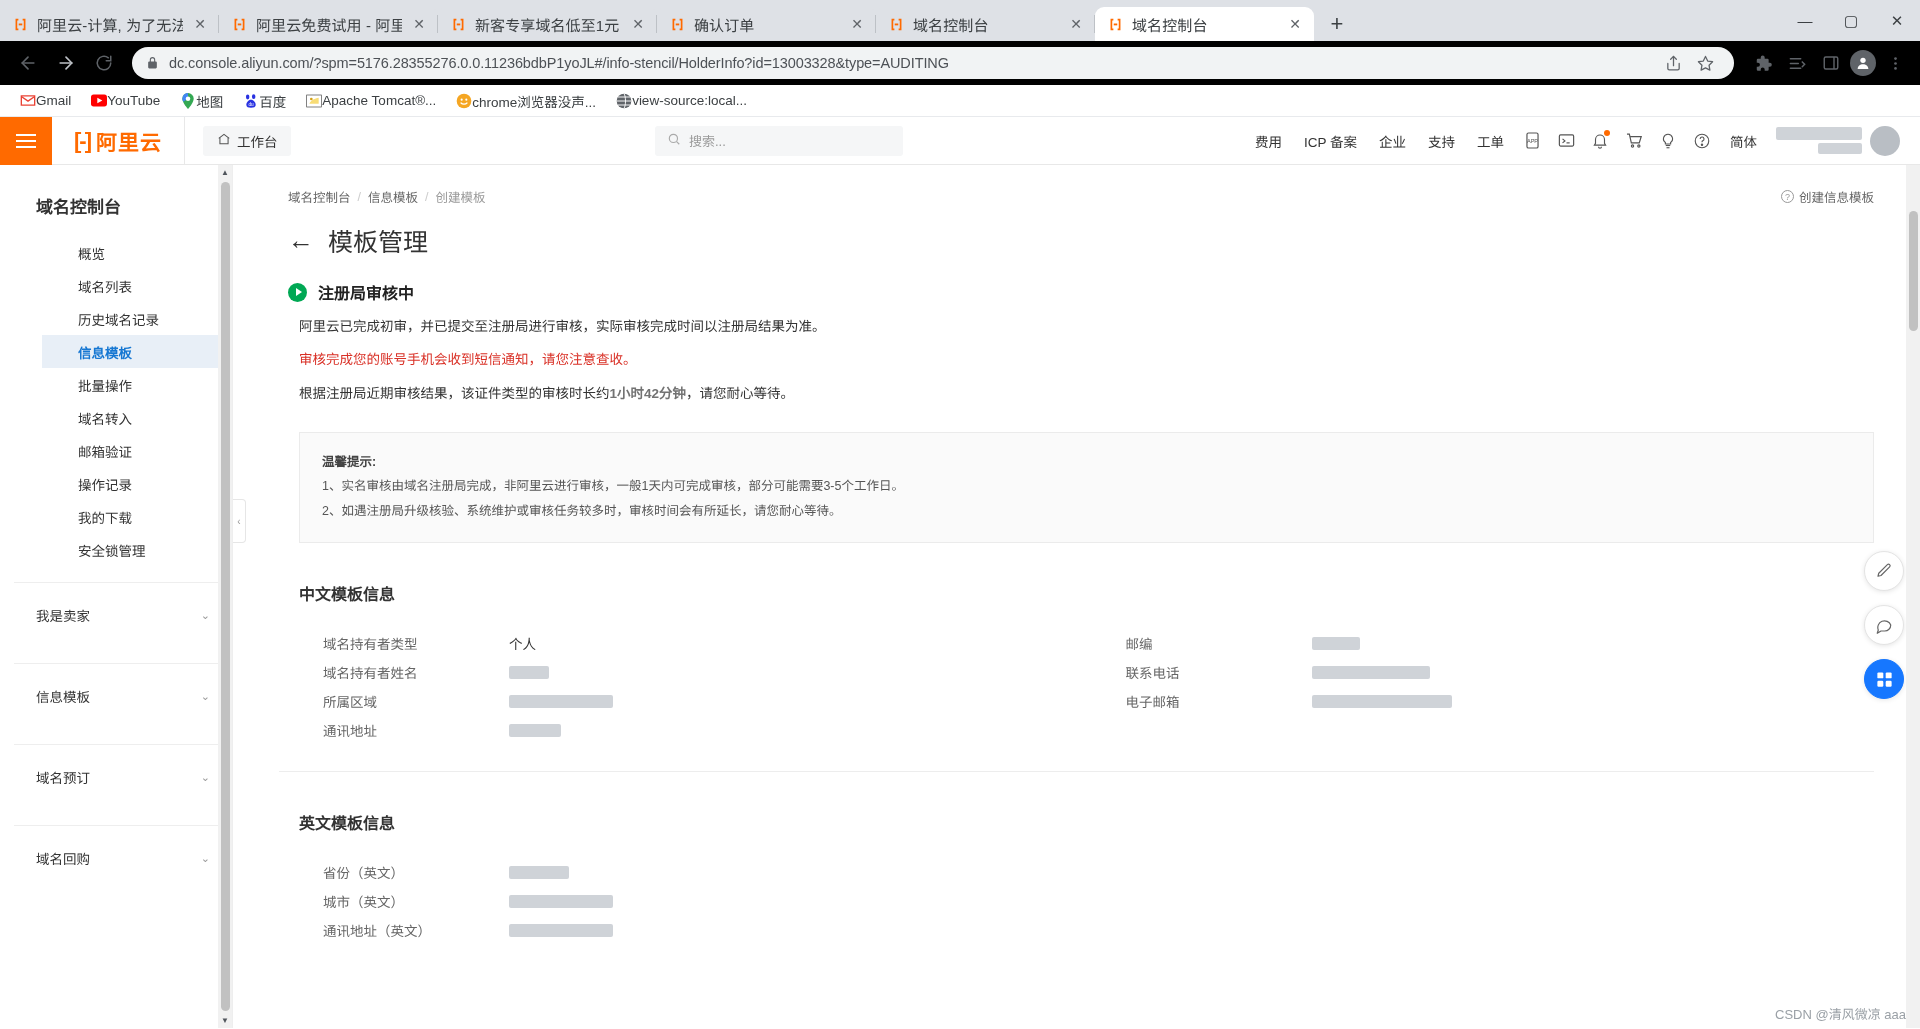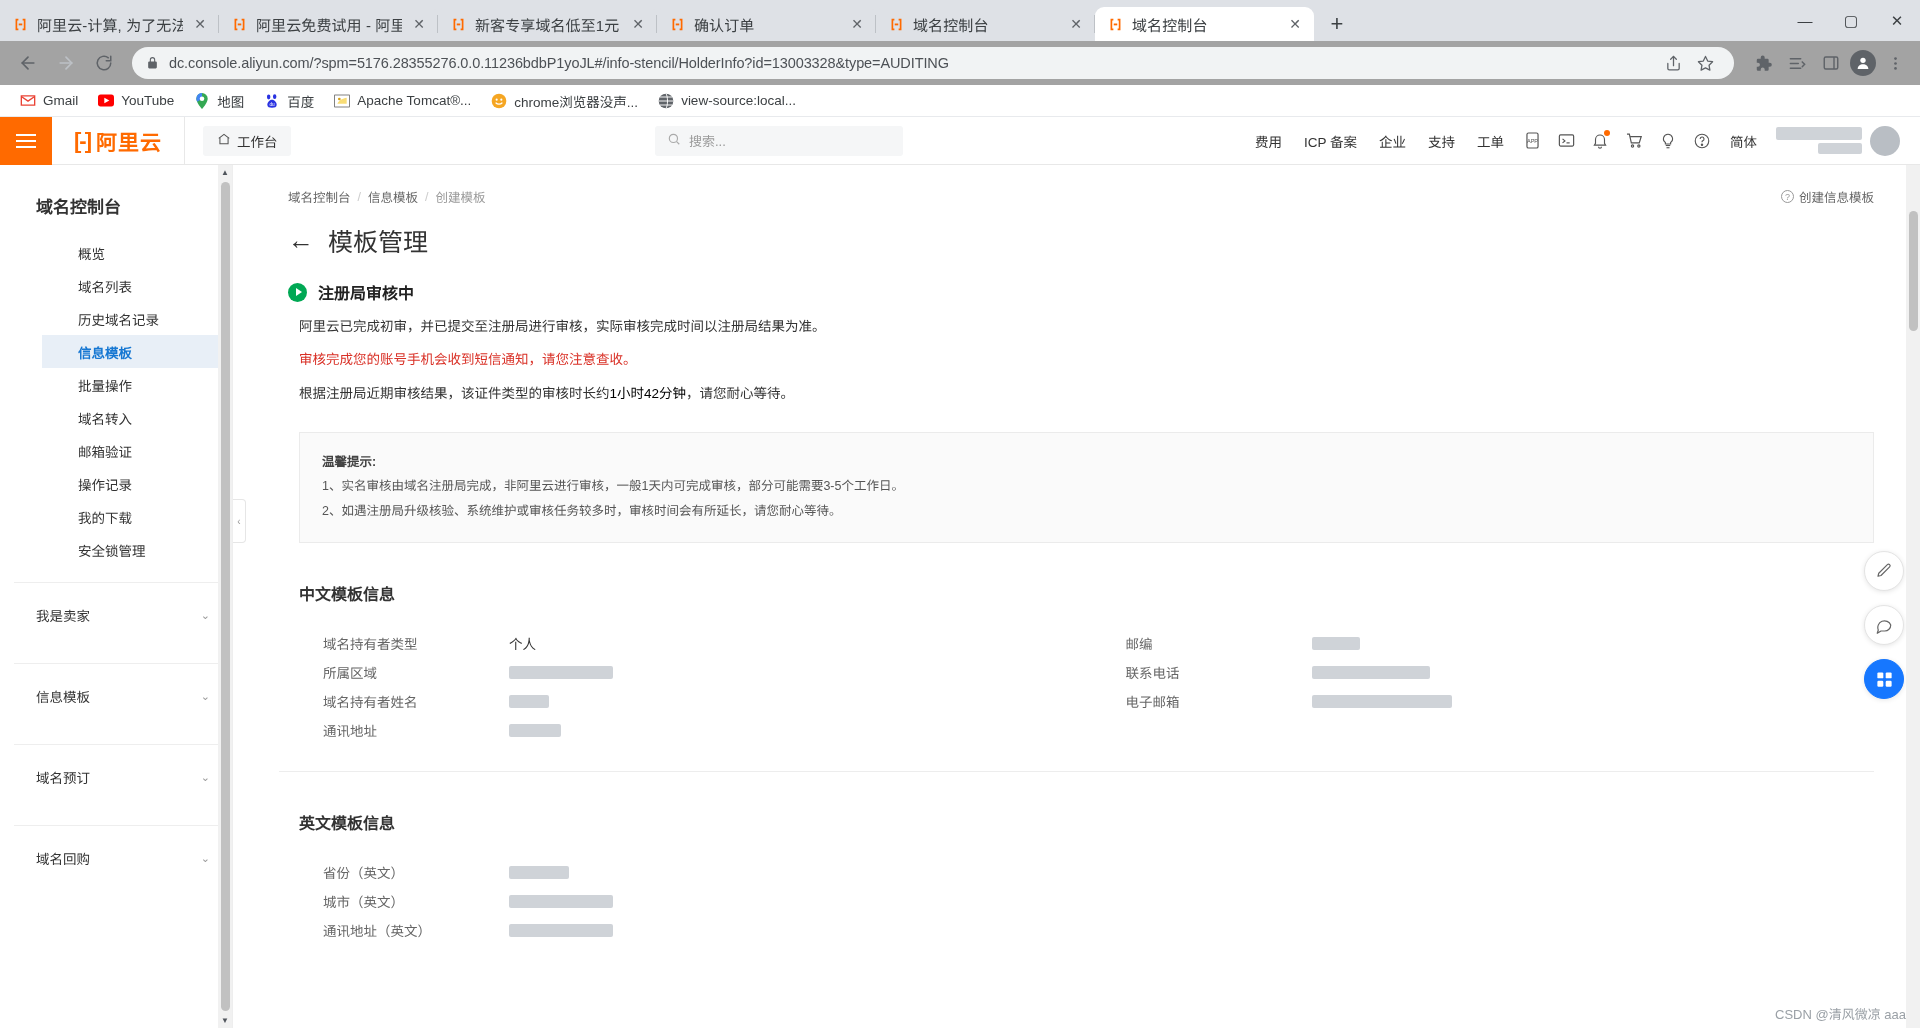--- a/index.html
+++ b/index.html
@@ -49,21 +49,21 @@
   .win-controls {
     position: absolute; right: 0; top: 0; height: 41px; display: flex;
     align-items: center;
   }
   .win-btn {
     width: 46px; height: 41px; display: flex; align-items: center;
     justify-content: center; color: #3c4043; font-size: 15px;
   }
 
   .browser-toolbar {
-    height: 44px; background: #a3a3a3; display: flex; align-items: center;
+    height: 44px; background: #000000; display: flex; align-items: center;
     padding: 0 10px; gap: 2px;
   }
   .nav-btn {
     width: 36px; height: 36px; display: flex; align-items: center;
     justify-content: center; color: #5f6368; border-radius: 50%;
   }
   .nav-btn.disabled { color: #bdc1c6; }
   .omnibox {
     flex: 1; height: 32px; background: #f1f3f4; border-radius: 16px;
     display: flex; align-items: center; padding: 0 14px; margin: 0 8px;
@@ -83,21 +83,21 @@
   .avatar-circle {
     width: 26px; height: 26px; border-radius: 50%; background: #5f6368;
     display: flex; align-items: center; justify-content: center; color: #fff;
   }
 
   .bookmarks-bar {
     height: 32px; background: #fff; display: flex; align-items: center;
     padding: 0 12px; gap: 4px; border-bottom: 1px solid #e8eaed;
   }
   .bm {
-    display: flex; align-items: center; gap: 7px; padding: 4px 8px;
+    display: flex; align-items: center; padding: 4px 8px;
     border-radius: 4px; font-size: 13.5px; color: #3c4043; white-space: nowrap;
   }
   .bm-ico { width: 16px; height: 16px; flex: 0 0 16px; display:flex; align-items:center; justify-content:center;}
 
   
   .console {
     position: relative; height: calc(1029px - 41px - 44px - 33px);
     background: #f2f3f5;
   }
   .ali-header {
@@ -213,21 +213,21 @@
     display: flex; align-items: center; justify-content: center;
   }
   .status-icon::after {
     content: ""; border-left: 6px solid #fff; border-top: 4px solid transparent;
     border-bottom: 4px solid transparent; margin-left: 2px;
   }
   .status-title { font-size: 16px; font-weight: bold; color: #222; }
 
   .msg-line { font-size: 13.5px; color: #333; padding: 13px 0 0 66px; line-height: 1.5; }
   .msg-line.red { color: #d93026; }
-  .msg-line .hl { color: #000000; font-weight: normal; }
+  .msg-line .hl { color: #737373; font-weight: bold; }
 
   .tip-box {
     margin: 28px 46px 0 66px; background: #fafafa; border: 1px solid #ebebeb;
     padding: 17px 22px 19px 22px; font-size: 12.5px; color: #555; line-height: 1.95;
   }
   .tip-box .tip-head { font-weight: bold; color: #444; }
 
   .section-title {
     font-size: 16px; font-weight: bold; color: #333; padding: 38px 0 0 66px;
   }
@@ -680,26 +680,26 @@
         </div>
 
         <div class="section-title">中文模板信息</div>
         <div class="field-grid" id="sec0">
             <div>
               <div class="field-row">
                 <div class="field-label">域名持有者类型</div>
                 <div class="field-value">个人</div>
               </div>
               <div class="field-row">
+                <div class="field-label">域名持有者姓名</div>
+                <div class="blur-box" style="width: 40px; height: 13px;"></div>
+              </div>
+              <div class="field-row">
                 <div class="field-label">所属区域</div>
                 <div class="blur-box" style="width: 104px; height: 13px;"></div>
-              </div>
-              <div class="field-row">
-                <div class="field-label">域名持有者姓名</div>
-                <div class="blur-box" style="width: 40px; height: 13px;"></div>
               </div>
               <div class="field-row">
                 <div class="field-label">通讯地址</div>
                 <div class="blur-box" style="width: 52px; height: 13px;"></div>
               </div>
             </div>
             <div>
               <div class="field-row">
                 <div class="field-label">邮编</div>
                 <div class="blur-box" style="width: 48px; height: 13px;"></div>

